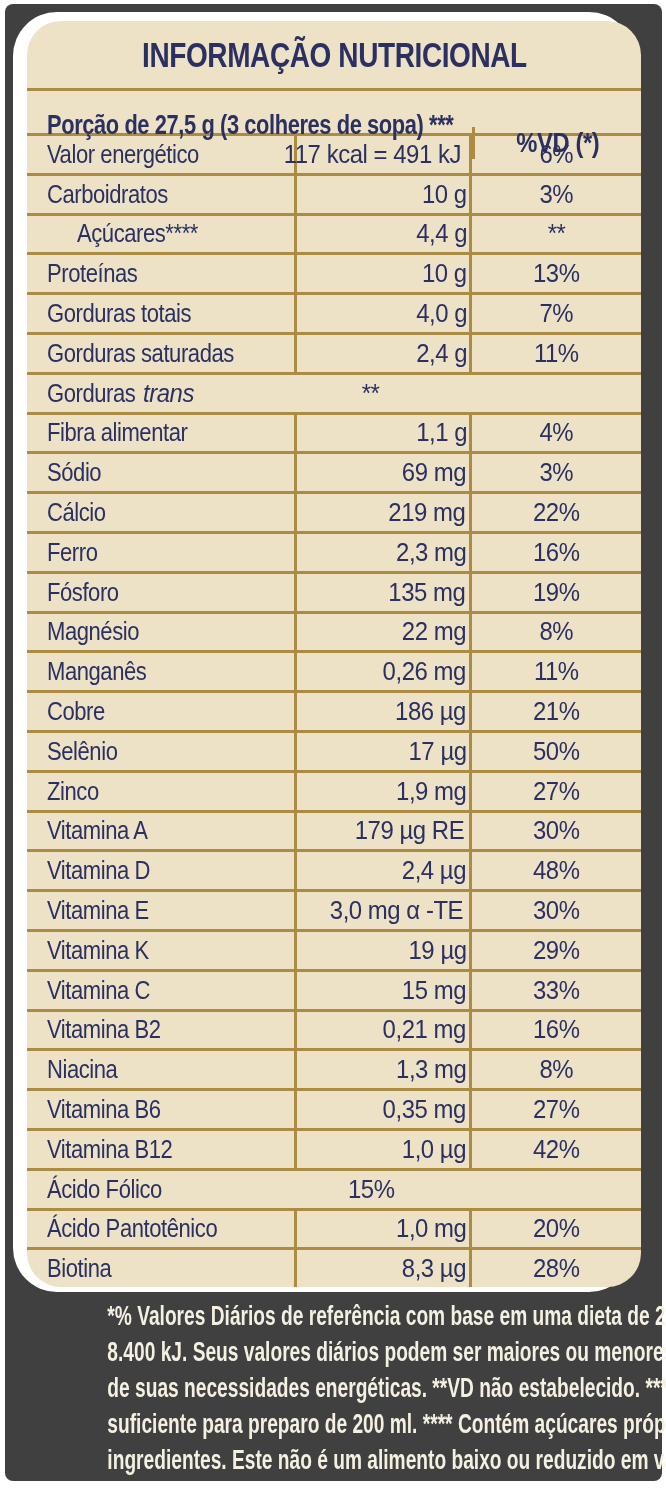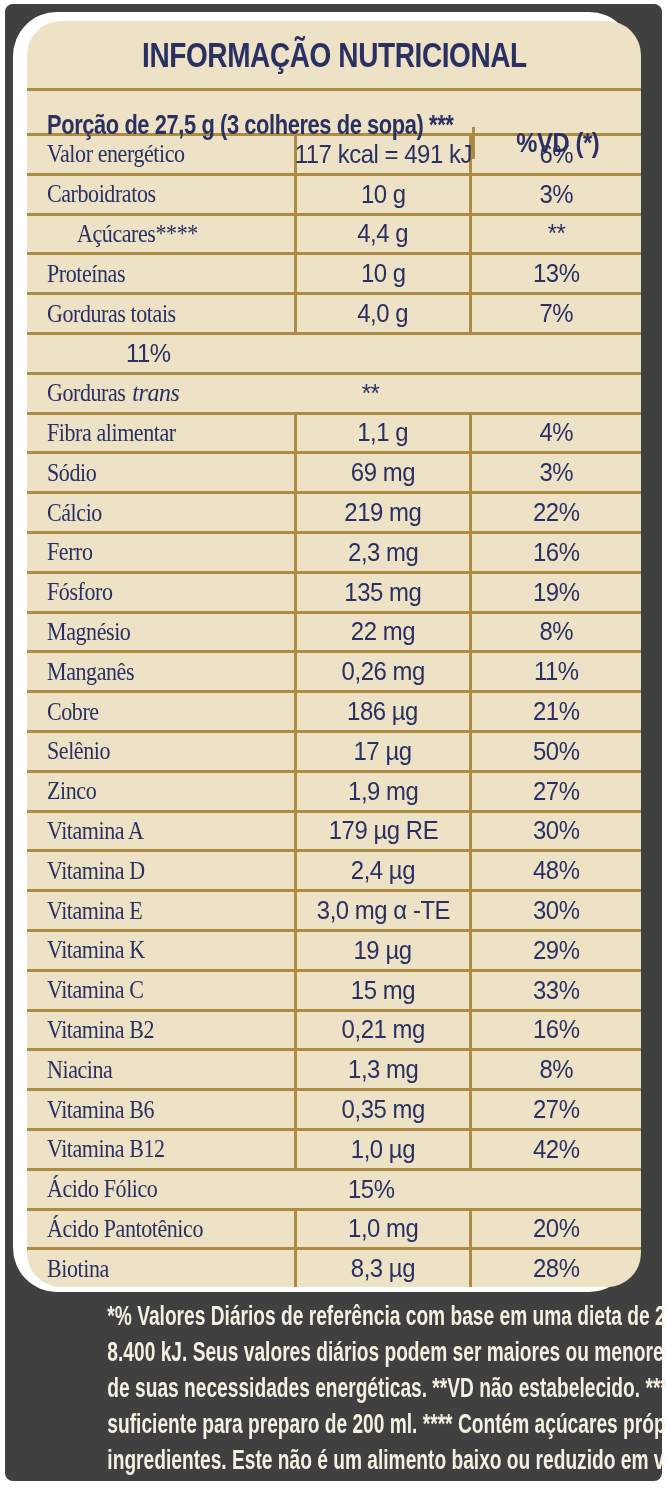--- a/index.html
+++ b/index.html
@@ -46,24 +46,24 @@
     display: inline-block; font-weight: bold; font-size: 28px;
     transform: scaleX(0.85); transform-origin: center center;
   }
 
   .rows { display: flex; flex-direction: column; height: 1154px; }
   .row {
     flex: 1; border-top: 3px solid #ab8c42;
     display: grid; grid-template-columns: 243px 202px 1fr;
   }
   .row .cell { display: flex; align-items: center; font-size: 26px; }
-  .row .name { padding-left: 20px; font-family: Liberation Serif, serif; }
+  .row .name { padding-left: 20px; }
   .row .name.indent { padding-left: 50px; }
   .row .name span { display: inline-block; white-space: nowrap; transform: scaleX(0.92); transform-origin: left center; }
-  .row .val { border-left: 3px solid #ab8c42; border-right: 3px solid #ab8c42; justify-content: center; margin-left: 24px; }
+  .row .val { border-left: 3px solid #ab8c42; border-right: 3px solid #ab8c42; justify-content: flex-end; margin-left: 24px; }
   .row .val span, .row .dv span { display: inline-block; white-space: nowrap; transform: scaleX(0.92); transform-origin: center center; }
   .row .dv { justify-content: center; }
   .row i { font-style: italic; }
 
   
   .footnote {
     position: absolute; left: 10px; right: 10px; top: 1294px;
     text-align: center; color: #f4f0e2; font-weight: bold; font-size: 27px;
     line-height: 36px; transform: scaleX(0.71); transform-origin: center top;
   }
@@ -140,20 +140,26 @@
               <span><span>Gorduras totais</span></span>
             </div>
             <div class="cell val">
               <span>4,0 g</span>
             </div>
             <div class="cell dv">
               <span>7%</span>
             </div>
           </div>
           <div class="row">
+            <div class="cell name">
+              <span><span>Gorduras saturadas</span></span>
+            </div>
+            <div class="cell val">
+              <span>2,4 g</span>
+            </div>
             <div class="cell dv">
               <span>11%</span>
             </div>
           </div>
           <div class="row">
             <div class="cell name">
               <span><span>Gorduras </span><i>trans</i></span>
             </div>
             <div class="cell dv">
               <span>**</span>

